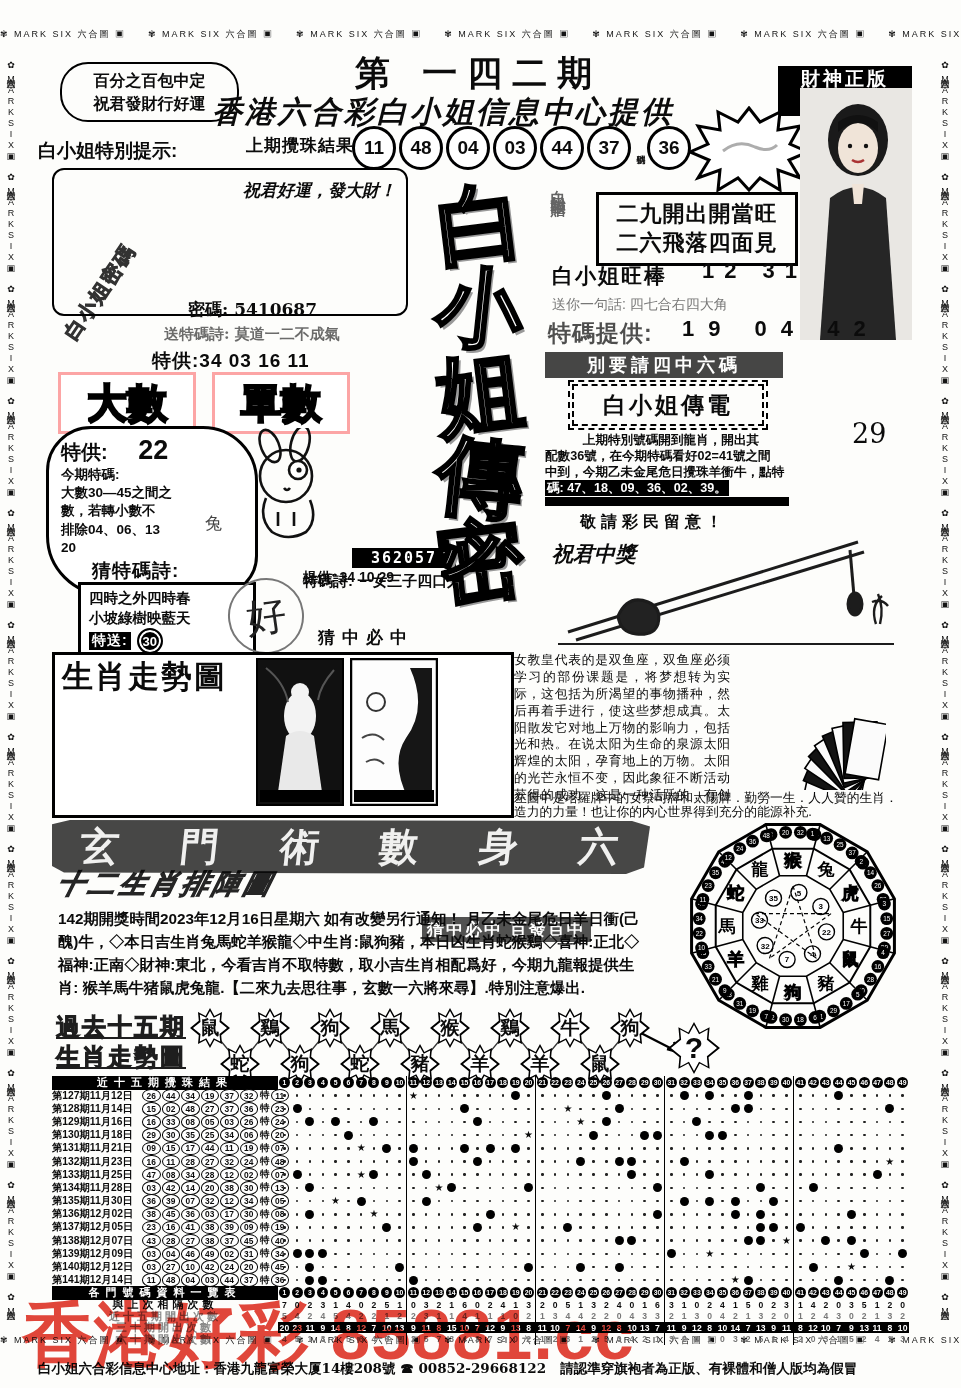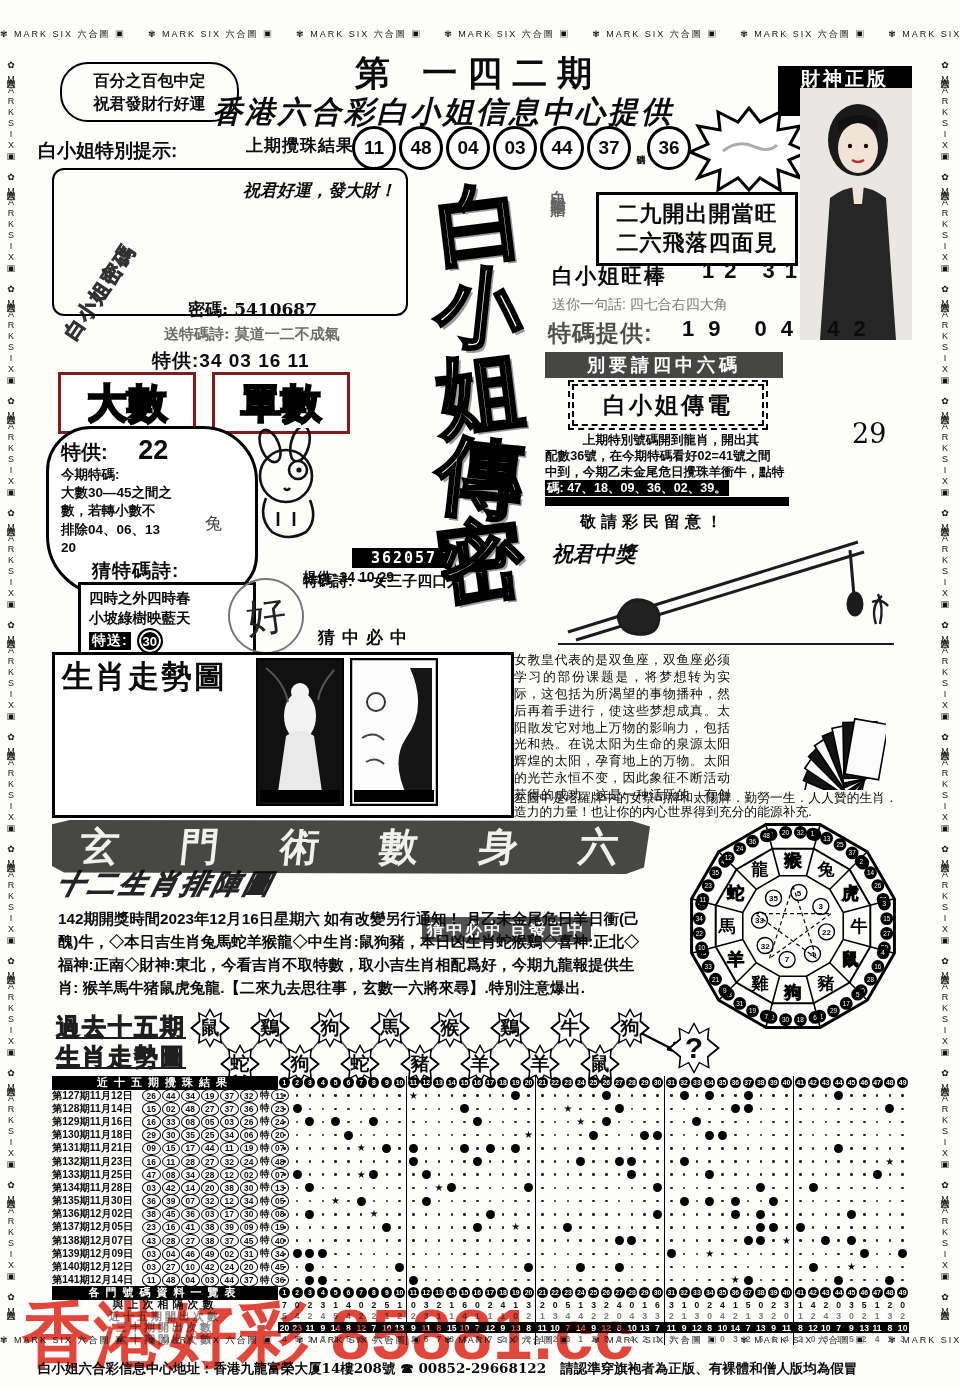--- a/index.html
+++ b/index.html
@@ -29,21 +29,21 @@
   
   #introBox{left:52px;top:168px;width:332px;height:130px;border:2.5px solid #000;border-radius:12px;padding:7px 10px;
     font-size:13.2px;line-height:1.42;text-align:justify;}
   #introWish{text-align:right;font-size:17px;font-style:italic;font-weight:900;margin-top:1px;}
   #stampPwd{left:58px;top:330px;font-size:20px;transform:rotate(-56deg);transform-origin:left top;color:#222;
     -webkit-text-stroke:1px #000;opacity:.8;letter-spacing:2px;}
   #pwdLine{left:188px;top:298px;font-size:17px;}
   #poemLine{left:164px;top:325px;font-size:15px;color:#333;}
   #tegongLine{left:152px;top:348px;font-size:19px;letter-spacing:1px;}
   
-  .hdrBox{width:132px;height:56px;border:3px solid #7f1d1d;display:flex;align-items:center;justify-content:center;
+  .hdrBox{width:132px;height:56px;border:3px solid #fca5a5;display:flex;align-items:center;justify-content:center;
     font-size:40px;font-weight:900;background:#fff;}
   
   #bubble{left:46px;top:426px;width:182px;height:152px;border:3px solid #000;border-radius:45px 55px 40px 60px;
     padding:6px 12px;background:#fff;}
   #bubble .tg{font-size:20px;font-weight:900;} #bubble .tgv{font-size:27px;font-weight:900;margin-left:26px;}
   #bubble .ln{font-size:13.5px;line-height:1.35;font-weight:600;}
   #rabbitChar{left:205px;top:512px;font-size:17px;color:#444;}
   
   #guessTitle{left:92px;top:558px;font-size:19px;letter-spacing:1px;}
   #guessBox{left:78px;top:582px;width:156px;height:62px;border:3px solid #000;padding:3px 8px;background:#fff;}

